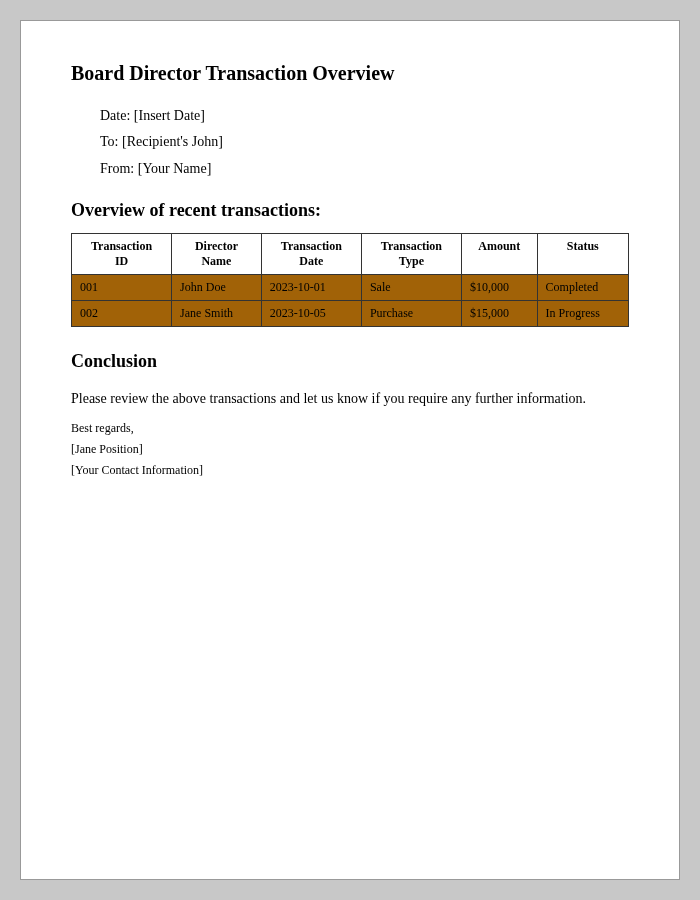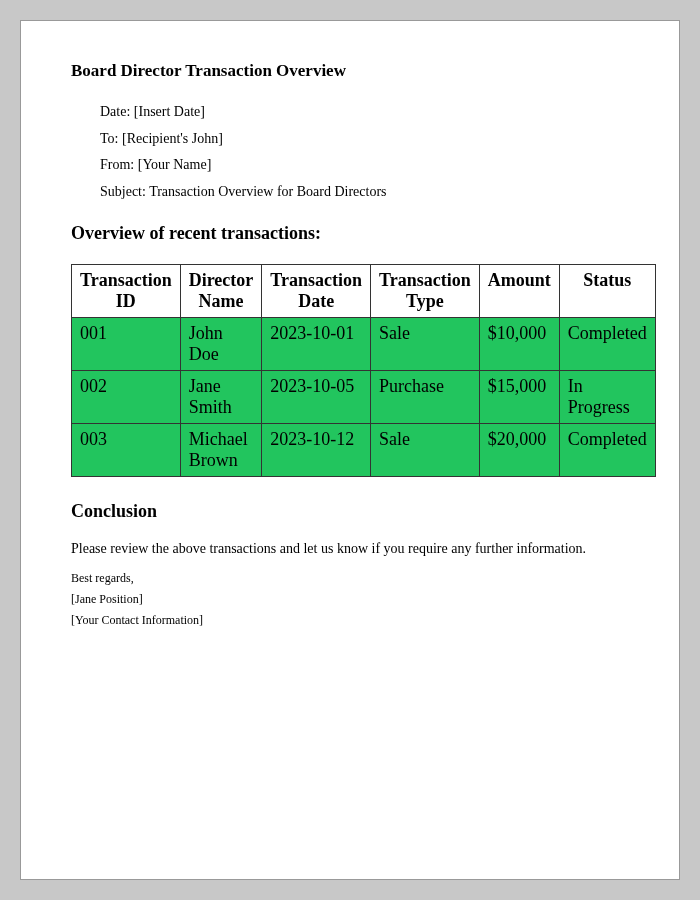--- a/index.html
+++ b/index.html
@@ -20,61 +20,61 @@
 
     .page {
       background: #ffffff;
       width: 660px;
       min-height: 860px;
       border: 1px solid #999;
       padding: 40px 50px;
     }
 
     .page-title {
-      font-size: 17px;
+      font-size: 20px;
       font-weight: bold;
       margin-bottom: 20px;
       line-height: 1.2;
     }
 
     .meta-section {
       margin-bottom: 4px;
       font-size: 14px;
       line-height: 1.6;
       margin-left: 29px;
     }
 
     .section-heading {
       font-size: 18px;
       font-weight: bold;
       margin-top: 20px;
-      margin-bottom: 20px;
+      margin-bottom: 12px;
     }
 
     table {
       border-collapse: collapse;
       width: 100%;
-      font-size: 18px;
+      font-size: 12px;
       margin-bottom: 24px;
     }
 
     table th, table td {
       border: 1px solid #333;
       padding: 5px 8px;
       vertical-align: top;
     }
 
     table th {
       font-weight: bold;
       text-align: center;
       background: #fff;
     }
 
     table td {
-      background: #22c55e;
+      background: #a16207;
     }
 
     .conclusion-heading {
       font-size: 18px;
       font-weight: bold;
       margin-bottom: 16px;
     }
 
     .body-text {
       font-size: 14px;
@@ -90,21 +90,20 @@
 </head>
 <body>
 
 <div class="page">
 
   <h1 class="page-title">Board Director Transaction Overview</h1>
 
   <p class="meta-section">Date: [Insert Date]</p>
   <p class="meta-section">To: [Recipient's John]</p>
   <p class="meta-section">From: [Your Name]</p>
-  <p class="meta-section">Subject: Transaction Overview for Board Directors</p>
 
   <h2 class="section-heading">Overview of recent transactions:</h2>
 
   <table>
     <thead>
       <tr>
         <th>Transaction<br>ID</th>
         <th>Director<br>Name</th>
         <th>Transaction<br>Date</th>
         <th>Transaction<br>Type</th>
@@ -122,28 +121,20 @@
       <td>Completed</td>
     </tr>
         <tr>
       <td>002</td>
       <td>Jane Smith</td>
       <td>2023-10-05</td>
       <td>Purchase</td>
       <td>$15,000</td>
       <td>In Progress</td>
     </tr>
-        <tr>
-      <td>003</td>
-      <td>Michael Brown</td>
-      <td>2023-10-12</td>
-      <td>Sale</td>
-      <td>$20,000</td>
-      <td>Completed</td>
-    </tr>
       </tbody>
   </table>
 
   <h2 class="conclusion-heading">Conclusion</h2>
 
   <p class="body-text">Please review the above transactions and let us know if you require any further information.</p>
 
   <p class="signature-line">Best regards,</p>
   <p class="signature-line">[Jane Position]</p>
   <p class="signature-line">[Your Contact Information]</p>

